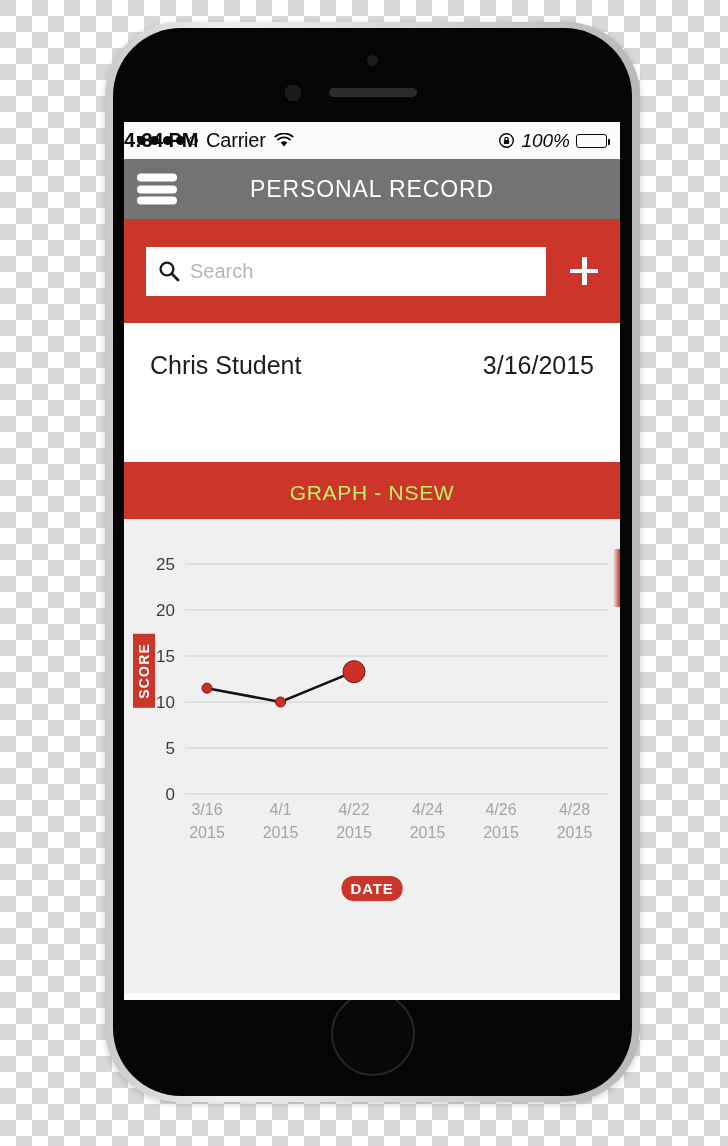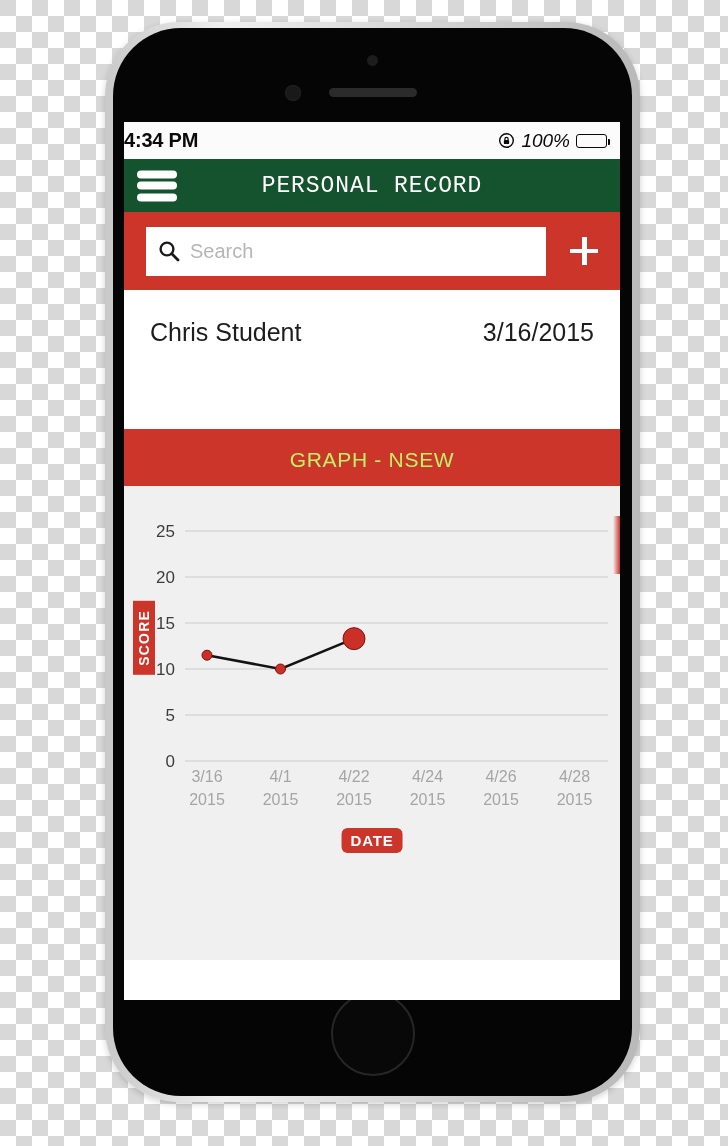--- a/index.html
+++ b/index.html
@@ -72,38 +72,37 @@
     position:relative; padding:1.5px;
   }
   .battery::after {
     content:""; position:absolute; right:-4px; top:4px;
     width:2.5px; height:6px; background:#0a0a0a; border-radius:0 1px 1px 0;
   }
   .battery .fill { height:100%; background:#0a0a0a; border-radius:1px; }
 
   
   #navbar {
-    height:53px; background:#14532d; display:flex; align-items:center;
+    height:60px; background:#737373; display:flex; align-items:center;
     position:relative;
-    font-family:Liberation Mono, monospace;
   }
   #hamburger {
     position:absolute; left:13px; top:50%; transform:translateY(-50%);
     width:40px; height:35px; display:flex; flex-direction:column;
     justify-content:space-between; padding:2px 0;
   }
   #hamburger span { display:block; height:8px; background:#fff; border-radius:4px; }
   #navtitle {
     width:100%; text-align:center; color:#fff;
     font-size:23px; font-weight:400; letter-spacing:.9px;
   }
 
   
   #searchbar {
-    height:78px; background:#cc352a; display:flex; align-items:center;
+    height:104px; background:#cc352a; display:flex; align-items:center;
     padding:0 10px 0 22px; gap:12px;
   }
   #searchfield {
     flex:1; height:49px; background:#fff; display:flex; align-items:center;
     padding:0 12px; gap:10px;
   }
   #searchfield .mag { flex:0 0 auto; }
   #search-input {
     border:0; outline:0; flex:1; font-family:inherit; font-size:20px;
     color:#444; background:transparent;
@@ -149,43 +148,58 @@
   .gridline { stroke:#d9d9d9; stroke-width:1.6; }
   .series-line { stroke:#131313; stroke-width:2.6; fill:none; }
 
   #score-label {
     position:absolute; left:9px; top:115px;
     background:#cc352a; color:#fff; font-size:14px; font-weight:700;
     letter-spacing:1.2px; padding:9px 3px;
     writing-mode:vertical-rl; transform:rotate(180deg);
   }
   #date-label {
-    position:absolute; left:50%; transform:translateX(-50%); top:342px;
+    position:absolute; left:50%; transform:translateX(-50%); top:357px;
     background:#cc352a; color:#fff; font-size:15px; font-weight:700;
-    letter-spacing:.8px; padding:4px 9px; border-radius:6px;
+    letter-spacing:.8px; padding:4px 9px; border-radius:12px;
   }
   #scroll-hint {
     position:absolute; right:0px; top:30px; width:7px; height:58px;
     background:linear-gradient(to left,#cc352a,rgba(204,53,42,0));
   }
 </style>
 </head>
 <body>
 
 <div id="phone">
   <div id="bezel"></div>
   <div id="sensor"></div>
   <div id="front-camera"></div>
   <div id="speaker"></div>
   <div id="home-button"></div>
 </div>
 
 <div id="screen">
 
   <div id="statusbar">
+    <div class="sb-left">
+      <div class="dots">
+        <span class="dot"></span>
+          <span class="dot"></span>
+          <span class="dot"></span>
+          <span class="dot"></span>
+          <span class="dot hollow"></span>
+      </div>
+      <span class="carrier">Carrier</span>
+      <svg class="wifi" viewBox="0 0 20 15">
+        <path d="M10 13.6 6.6 9.6a5.3 5.3 0 0 1 6.8 0z" fill="#0a0a0a"></path>
+        <path d="M3.9 6.6a9.5 9.5 0 0 1 12.2 0" stroke="#0a0a0a" stroke-width="1.8" fill="none" stroke-linecap="round"></path>
+        <path d="M1.3 3.6a13.6 13.6 0 0 1 17.4 0" stroke="#0a0a0a" stroke-width="1.8" fill="none" stroke-linecap="round"></path>
+      </svg>
+    </div>
     <div class="sb-center">4:34 PM</div>
     <div class="sb-right">
       <svg class="lock-ico" viewBox="0 0 18 18">
         <circle cx="9" cy="9" r="7.2" fill="none" stroke="#0a0a0a" stroke-width="1.5"></circle>
         <rect x="6.2" y="8.4" width="5.6" height="4.4" rx="1" fill="#0a0a0a"></rect>
         <path d="M7.3 8.4V7.3a1.7 1.7 0 0 1 3.4 0v1.1" fill="none" stroke="#0a0a0a" stroke-width="1.3"></path>
       </svg>
       <span class="pct">100%</span>
       <span class="battery"><span class="fill"></span></span>
     </div>

